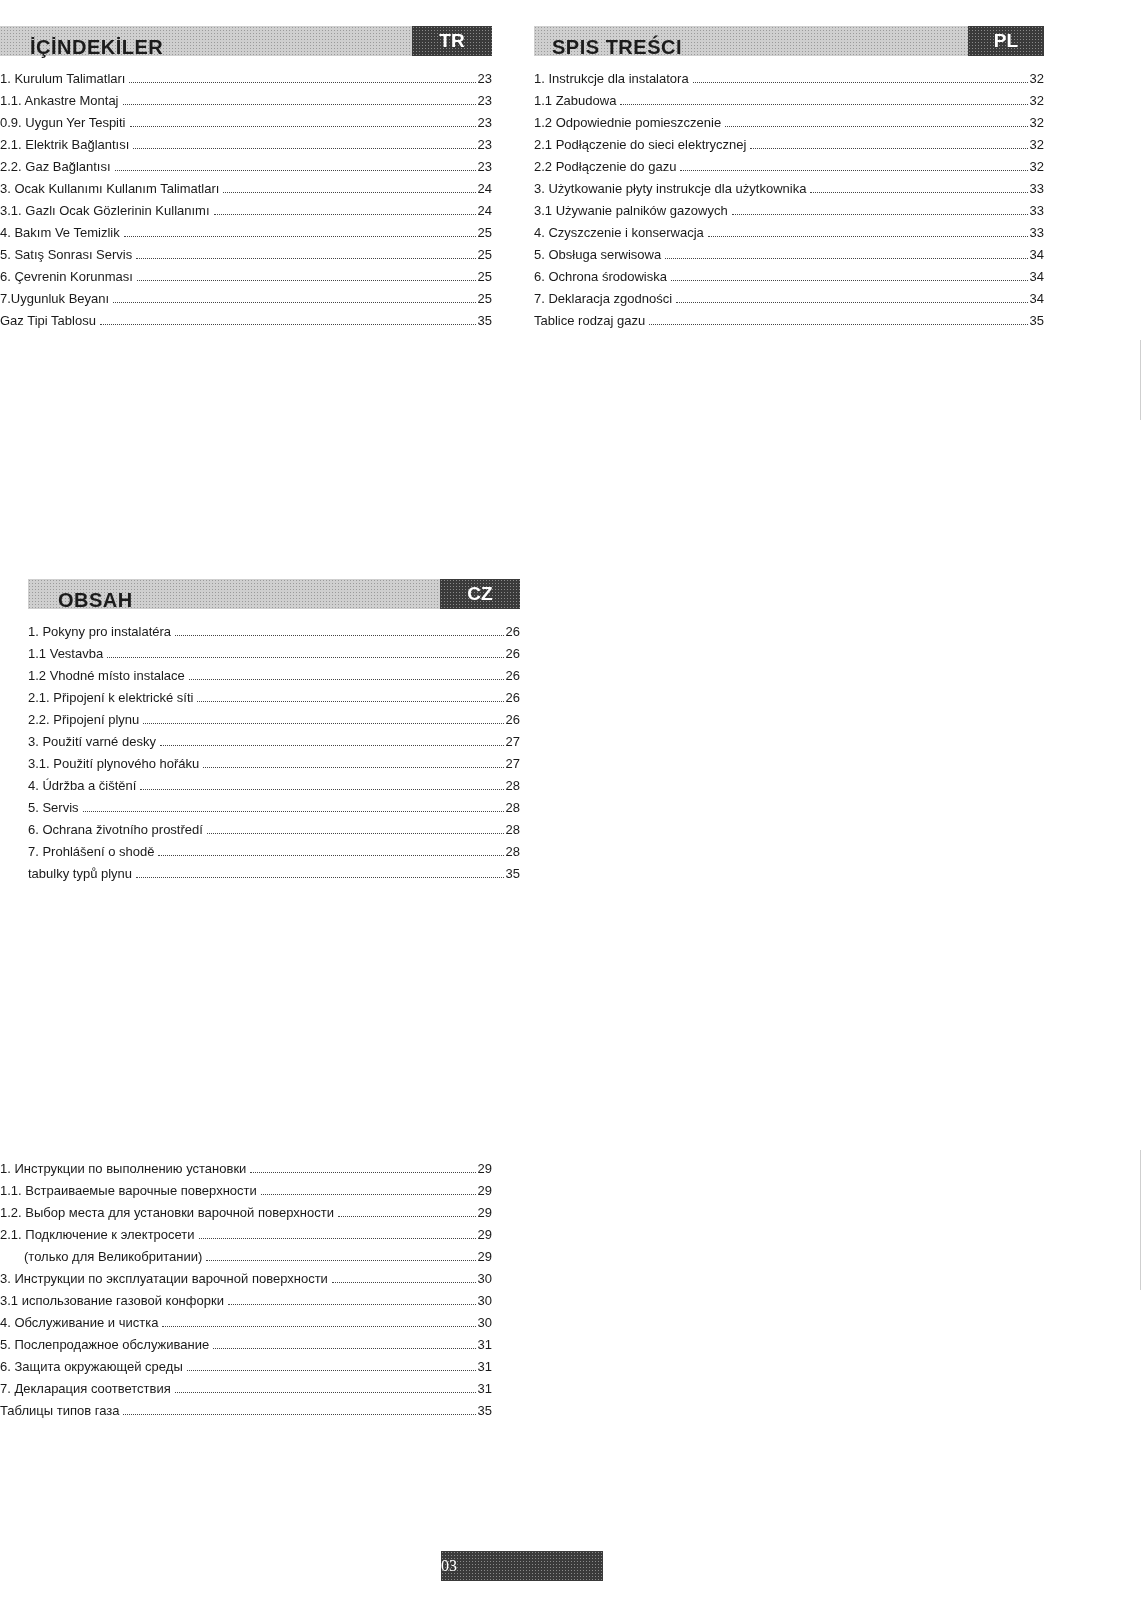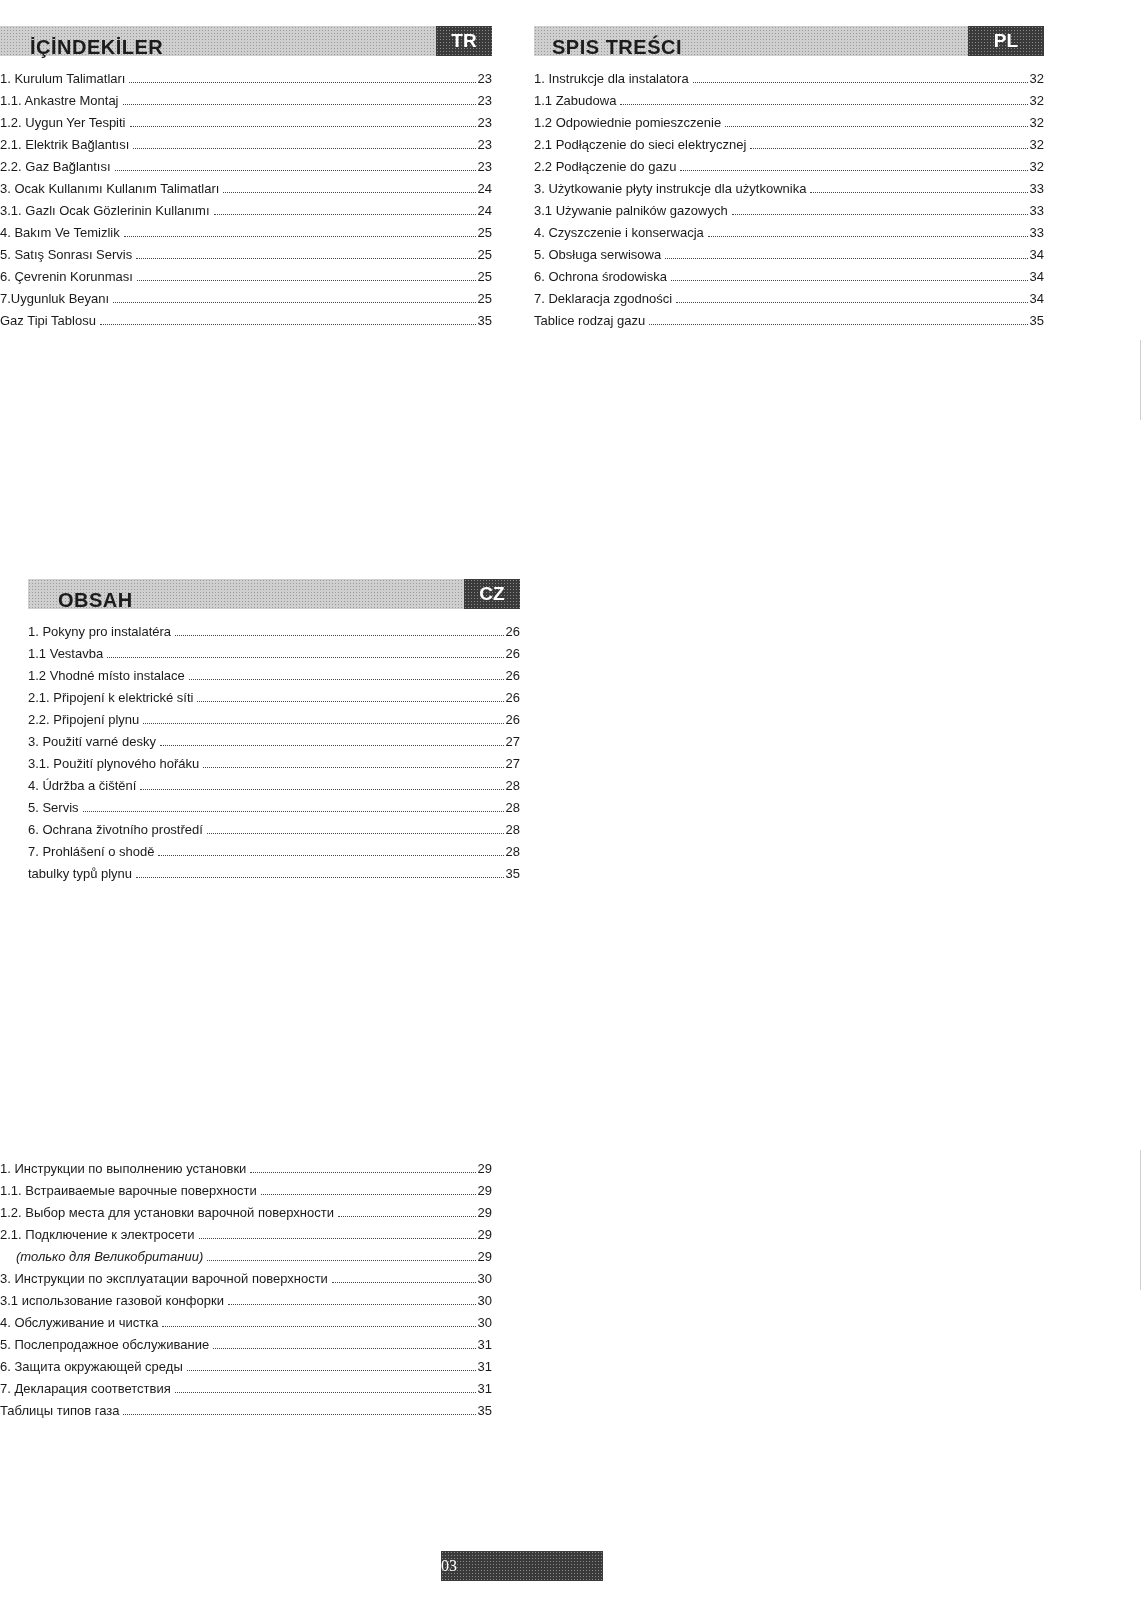--- a/index.html
+++ b/index.html
@@ -5,29 +5,29 @@
   html, body { margin:0; padding:0; background:#ffffff; }
   body { width:1146px; height:1621px; position:relative; overflow:hidden;
          font-family:"Liberation Sans", sans-serif; color:#1a1a1a; }
   .toc { position:absolute; width:492px; }
   .toc-header { position:relative; height:30px; margin-bottom:12px;
     background-color:#cfcfcf;
     background-image: radial-gradient(#9a9a9a 0.8px, transparent 0.9px);
     background-size:3px 3px; }
   .toc-title { position:absolute; left:30px; top:8px; font-size:20px; font-weight:bold;
     letter-spacing:0.5px; color:#1c1c1c; line-height:26px; }
-  .lang-badge { position:absolute; right:0; top:0; height:30px; width:56px;
+  .lang-badge { position:absolute; right:0; top:0; height:30px; width:80px;
     background-color:#3a3a3a;
     background-image: radial-gradient(#8a8a8a 0.7px, transparent 0.8px);
     background-size:3px 3px;
     color:#ffffff; font-size:19px; font-weight:bold; text-align:center; line-height:30px; }
   .toc-list { margin:0; padding:0; list-style:none; }
   .toc-item { display:flex; align-items:baseline; font-size:13px; line-height:22px; height:22px; white-space:nowrap; }
   .toc-label { flex:0 0 auto; padding-right:4px; }
-  .toc-label.indent { padding-left:16px;font-style:italic; }
+  .toc-label.indent { padding-left:24px; }
   .toc-dots { flex:1 1 auto; overflow:hidden; border-bottom:1.5px dotted #444; margin-bottom:5px; min-width:10px; }
   .toc-page { flex:0 0 auto; padding-left:2px; }
   .page-number { position:absolute; left:441px; top:1551px; width:162px; height:30px;
     background-color:#3a3a3a;
     background-image: radial-gradient(#8a8a8a 0.7px, transparent 0.8px);
     background-size:3px 3px;
     color:#ffffff; font-size:16px; line-height:30px; font-family:"Liberation Serif", serif; }
   .scan-mark { position:absolute; width:1px; background:#cfcfcf; }
 </style>
 </head>
@@ -43,21 +43,21 @@
         <span class="toc-label">1. Kurulum Talimatları</span>
         <span class="toc-dots"></span>
         <span class="toc-page">23</span>
       </li>
       <li class="toc-item">
         <span class="toc-label">1.1. Ankastre Montaj</span>
         <span class="toc-dots"></span>
         <span class="toc-page">23</span>
       </li>
       <li class="toc-item">
-        <span class="toc-label">1.2. Uygun Yer Tespiti</span>
+        <span class="toc-label">0.9. Uygun Yer Tespiti</span>
         <span class="toc-dots"></span>
         <span class="toc-page">23</span>
       </li>
       <li class="toc-item">
         <span class="toc-label">2.1. Elektrik Bağlantısı</span>
         <span class="toc-dots"></span>
         <span class="toc-page">23</span>
       </li>
       <li class="toc-item">
         <span class="toc-label">2.2. Gaz Bağlantısı</span>

